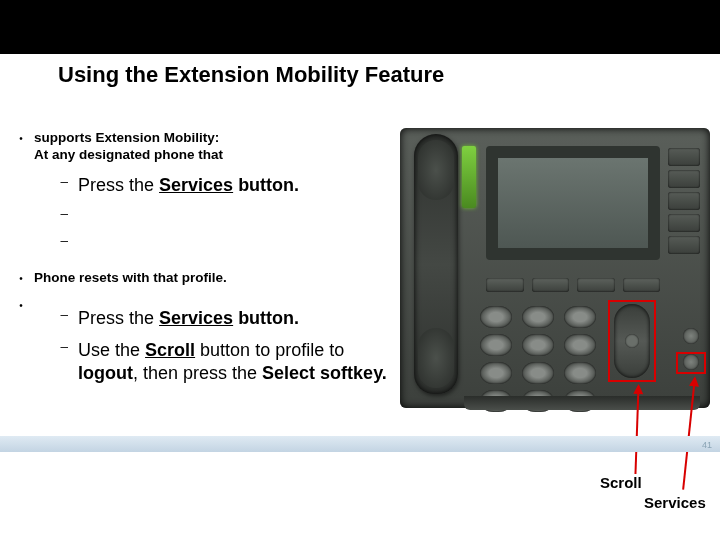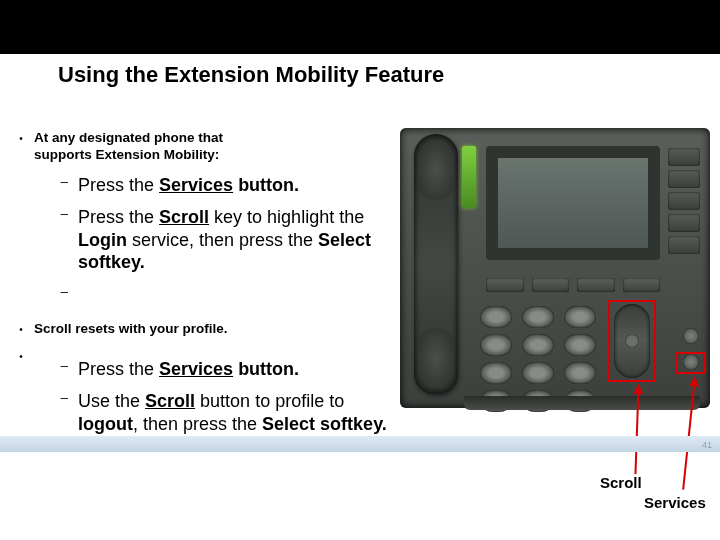--- a/index.html
+++ b/index.html
@@ -61,42 +61,41 @@
   <div class="title-bar"></div>
   <div class="white-strip"></div>
   <div class="title-cut"></div>
   <div class="title-text">Using the Extension Mobility Feature</div>
 
   <div class="content">
 
     <div class="bullet-row">
       <div class="bullet-dot">•</div>
       <div class="bullet-body">
+        <div class="bold">supports Extension Mobility:</div>
         <div class="bold">At any designated phone that</div>
-        <div class="bold">supports Extension Mobility:</div>
 
         <div class="sub-list">
           <div class="sub-row">
             <div class="sub-dash">–</div>
             <div class="sub-body"><span>Press the </span><span class="bold" style="text-decoration:underline">Services</span><span class="bold"> button.</span></div>
           </div>
           <div class="sub-row">
             <div class="sub-dash">–</div>
-            <div class="sub-body"><span>Press the </span><span class="bold" style="text-decoration:underline">Scroll</span><span> key to highlight the </span><span class="bold">Login</span><span> service, then press the </span><span class="bold">Select</span><br><span class="bold">softkey.</span></div>
           </div>
           <div class="sub-row">
             <div class="sub-dash">–</div>
           </div>
         </div>
       </div>
     </div>
 
     <div class="bullet-row">
       <div class="bullet-dot">•</div>
-      <div class="bullet-body bold">Scroll resets with your profile.</div>
+      <div class="bullet-body bold">Phone resets with that profile.</div>
     </div>
 
     <div class="bullet-row">
       <div class="bullet-dot">•</div>
       <div class="bullet-body">
         <div class="sub-list">
           <div class="sub-row">
             <div class="sub-dash">–</div>
             <div class="sub-body"><span>Press the </span><span class="bold" style="text-decoration:underline">Services</span><span class="bold"> button.</span></div>
           </div>

